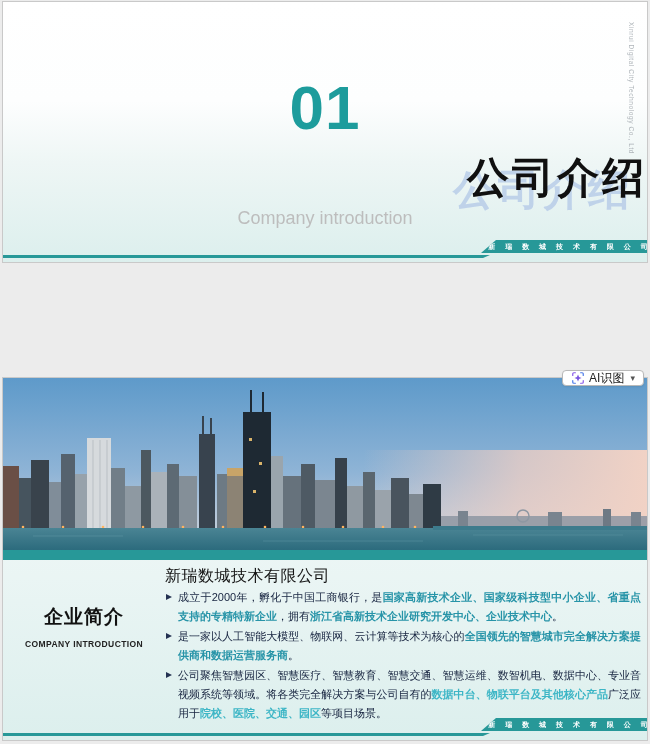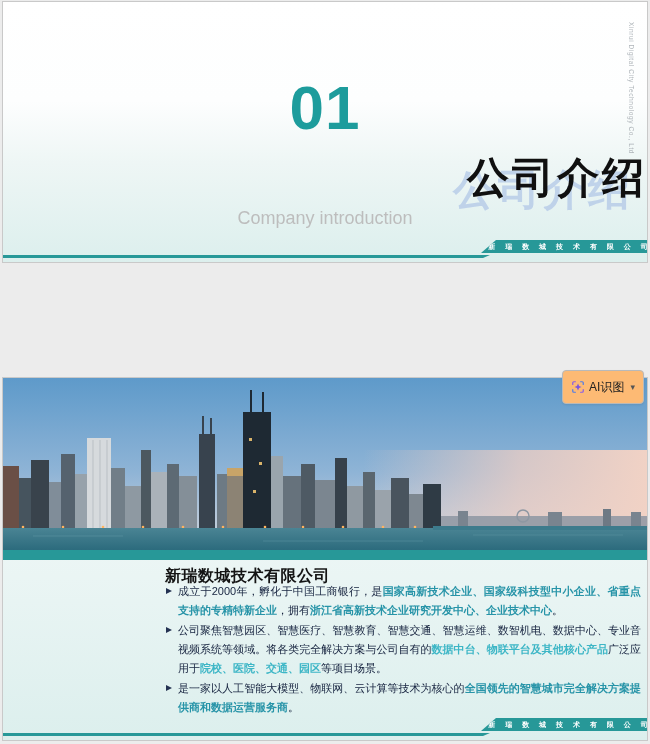--- a/index.html
+++ b/index.html
@@ -22,28 +22,28 @@
   
   .footer-line{position:absolute;left:0;bottom:4px;width:487px;height:3px;background:var(--accent);clip-path:polygon(0 0,100% 0,calc(100% - 7px) 100%,0 100%);}
   .footer-banner{position:absolute;right:0;bottom:9px;width:166px;height:13px;background:var(--accent);clip-path:polygon(15px 0,100% 0,100% 100%,0 100%);display:flex;align-items:center;justify-content:center;}
   .footer-banner span{color:#fff;font-size:7px;font-weight:700;letter-spacing:4px;padding-left:12px;white-space:nowrap;}
   
   .photo{position:absolute;top:0;left:0;width:100%;height:172px;display:block;}
   .photo-bar{position:absolute;top:172px;left:0;width:100%;height:10px;background:var(--accent);}
   .left-col{position:absolute;left:0;top:182px;width:162px;text-align:center;}
   .left-heading{margin-top:44px;font-size:19px;font-weight:700;color:#111;letter-spacing:1px;}
   .left-sub{margin-top:9px;font-size:8.5px;font-weight:700;color:#222;letter-spacing:.4px;}
-  .content-title{position:absolute;left:162px;top:188px;font-size:16px;font-weight:700;color:#141414;letter-spacing:.5px;text-align:center;}
-  .bullets{position:absolute;left:162px;top:204px;right:6px;font-size:11px;line-height:19px;color:var(--body-text);text-align:justify;}
+  .content-title{position:absolute;left:162px;top:188px;font-size:16px;font-weight:400;color:#141414;letter-spacing:.5px;text-align:center;}
+  .bullets{position:absolute;left:162px;top:210px;right:6px;font-size:11px;line-height:19px;color:var(--body-text);text-align:justify;}
   .bullet{position:relative;padding-left:13px;margin-bottom:1px;}
   .marker{position:absolute;left:1px;top:6px;width:0;height:0;border-left:6px solid #243252;border-top:3.5px solid transparent;border-bottom:3.5px solid transparent;}
   .bullet .highlight{color:var(--highlight);font-weight:700;}
   .bullet .highlight_light{color:var(--highlight-light);font-weight:700;}
   
-  .ai-btn{position:absolute;top:370px;left:562px;width:82px;height:34px;background:#fdba74;border:1px solid #b9b9b9;border-radius:4px;display:flex;align-items:center;justify-content:center;gap:4px;z-index:5;box-shadow:0 1px 2px rgba(0,0,0,.08);cursor:pointer;}
+  .ai-btn{position:absolute;top:370px;left:562px;width:82px;height:16px;background:#ffffff;border:1px solid #b9b9b9;border-radius:4px;display:flex;align-items:center;justify-content:center;gap:4px;z-index:5;box-shadow:0 1px 2px rgba(0,0,0,.08);cursor:pointer;}
   .ai-btn .label{font-size:12px;color:#222;}
   .ai-btn .chev{font-size:9px;color:#555;margin-left:2px;}
   .ai-icon{width:14px;height:14px;display:block;}
 </style>
 </head>
 <body>
 
 <div class="slide slide1">
   <div class="side-vert">Xinrui Digital City Technology Co., Ltd</div>
   <div class="sec-number">01</div>
@@ -154,25 +154,29 @@
     </g>
 
     <rect y="150" width="644" height="22" fill="url(#water)"></rect>
     <rect y="148" x="430" width="214" height="4" fill="#3d7b8c"></rect>
     <line x1="30" y1="158" x2="120" y2="158" stroke="#5d94a2" stroke-width="1" opacity=".6"></line>
     <line x1="260" y1="163" x2="420" y2="163" stroke="#5d94a2" stroke-width="1" opacity=".5"></line>
     <line x1="470" y1="157" x2="620" y2="157" stroke="#5d94a2" stroke-width="1" opacity=".5"></line>
   </svg>
   <div class="photo-bar"></div>
 
+  <div class="left-col">
+    <div class="left-heading">企业简介</div>
+    <div class="left-sub">COMPANY INTRODUCTION</div>
+  </div>
 
   <div class="content-title">新瑞数城技术有限公司</div>
   <div class="bullets">
       <div class="bullet"><span class="marker"></span><span class="normal">成立于2000年，孵化于中国工商银行，是</span><span class="highlight">国家高新技术企业、国家级科技型中小企业、省重点支持的专精特新企业</span><span class="normal">，拥有</span><span class="highlight">浙江省高新技术企业研究开发中心、企业技术中心</span><span class="normal">。</span></div>
+      <div class="bullet"><span class="marker"></span><span class="normal">是一家以人工智能大模型、物联网、云计算等技术为核心的</span><span class="highlight">全国领先的智慧城市完全解决方案提供商和数据运营服务商</span><span class="normal">。</span></div>
       <div class="bullet"><span class="marker"></span><span class="normal">公司聚焦智慧园区、智慧医疗、智慧教育、智慧交通、智慧运维、数智机电、数据中心、专业音视频系统等领域。将各类完全解决方案与公司自有的</span><span class="highlight_light">数据中台、物联平台及其他核心产品</span><span class="normal">广泛应用于</span><span class="highlight_light">院校、医院、交通、园区</span><span class="normal">等项目场景。</span></div>
-      <div class="bullet"><span class="marker"></span><span class="normal">是一家以人工智能大模型、物联网、云计算等技术为核心的</span><span class="highlight">全国领先的智慧城市完全解决方案提供商和数据运营服务商</span><span class="normal">。</span></div>
     </div>
 
   <div class="footer-line"></div>
   <div class="footer-banner">
     <span>新 瑞 数 城 技 术 有 限 公 司</span>
   </div>
 </div>
 
 </body></html>

